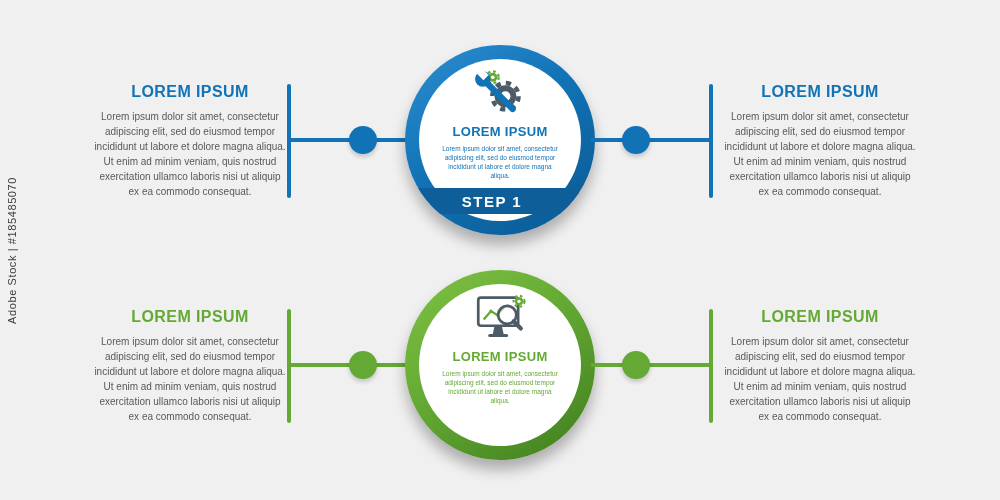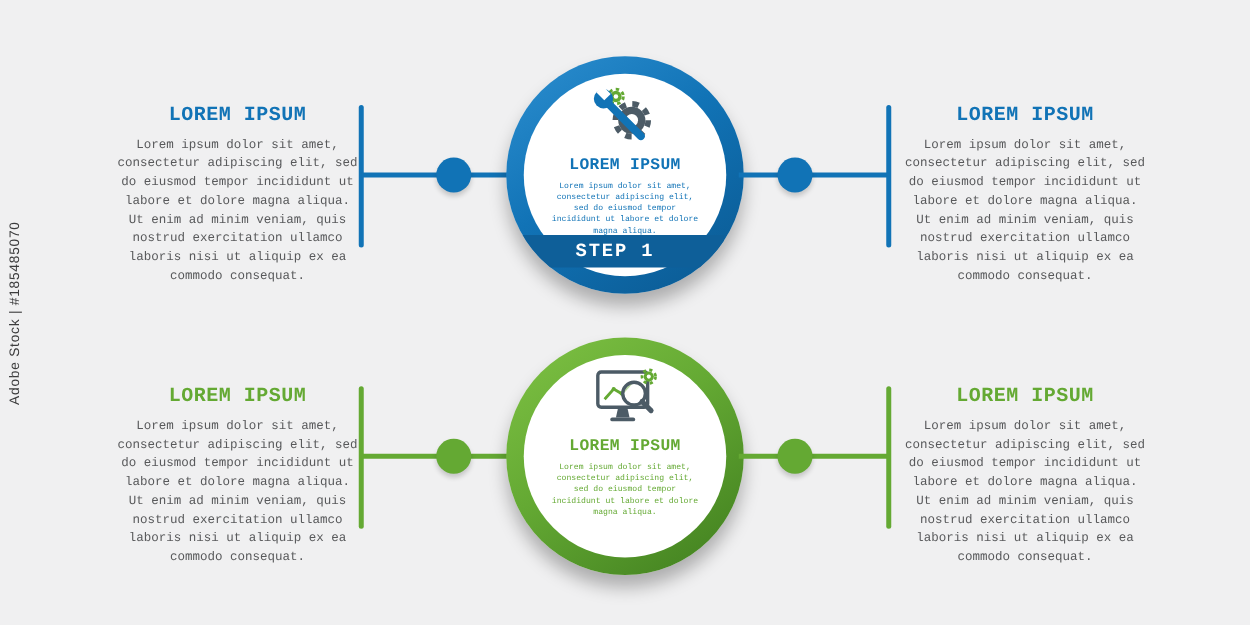--- a/index.html
+++ b/index.html
@@ -8,21 +8,21 @@
 
   .canvas { position:relative; width:1000px; height:500px; background:#f0f0f1; overflow:hidden; }
 
   
   .watermark { position:absolute; left:0; top:0; width:24px; height:100%;
                display:flex; align-items:center; justify-content:center; z-index:5; }
   .watermark span { writing-mode:vertical-rl; transform:rotate(180deg);
                     font-size:11px; color:#3c3c3d; letter-spacing:0.6px; white-space:nowrap; }
 
   
-  .row { position:absolute; left:0; width:1000px; height:240px;font-family:Liberation Mono, monospace; }
+  .row { position:absolute; left:0; width:1000px; height:240px; }
   .row.step-1 { top:20px;  --accent:#1173b6; --dark:#0e5f99; --ring-light:#2d8fd0; --ring-dark:#0a5890; }
   .row.step-2 { top:245px; --accent:#64a933; --dark:#4f8f26; --ring-light:#7fc244; --ring-dark:#3f7d1e; }
 
   .panel { position:absolute; width:194px; text-align:center; }
   .panel-left  { left:93px;  top:63px; }
   .panel-right { left:723px; top:63px; }
   .panel h2 { font-size:16px; font-weight:bold; letter-spacing:0.4px;
               color:var(--accent); margin-bottom:8px; white-space:nowrap; }
   .panel p { font-size:10px; line-height:1.5; color:#58595b; }
 

